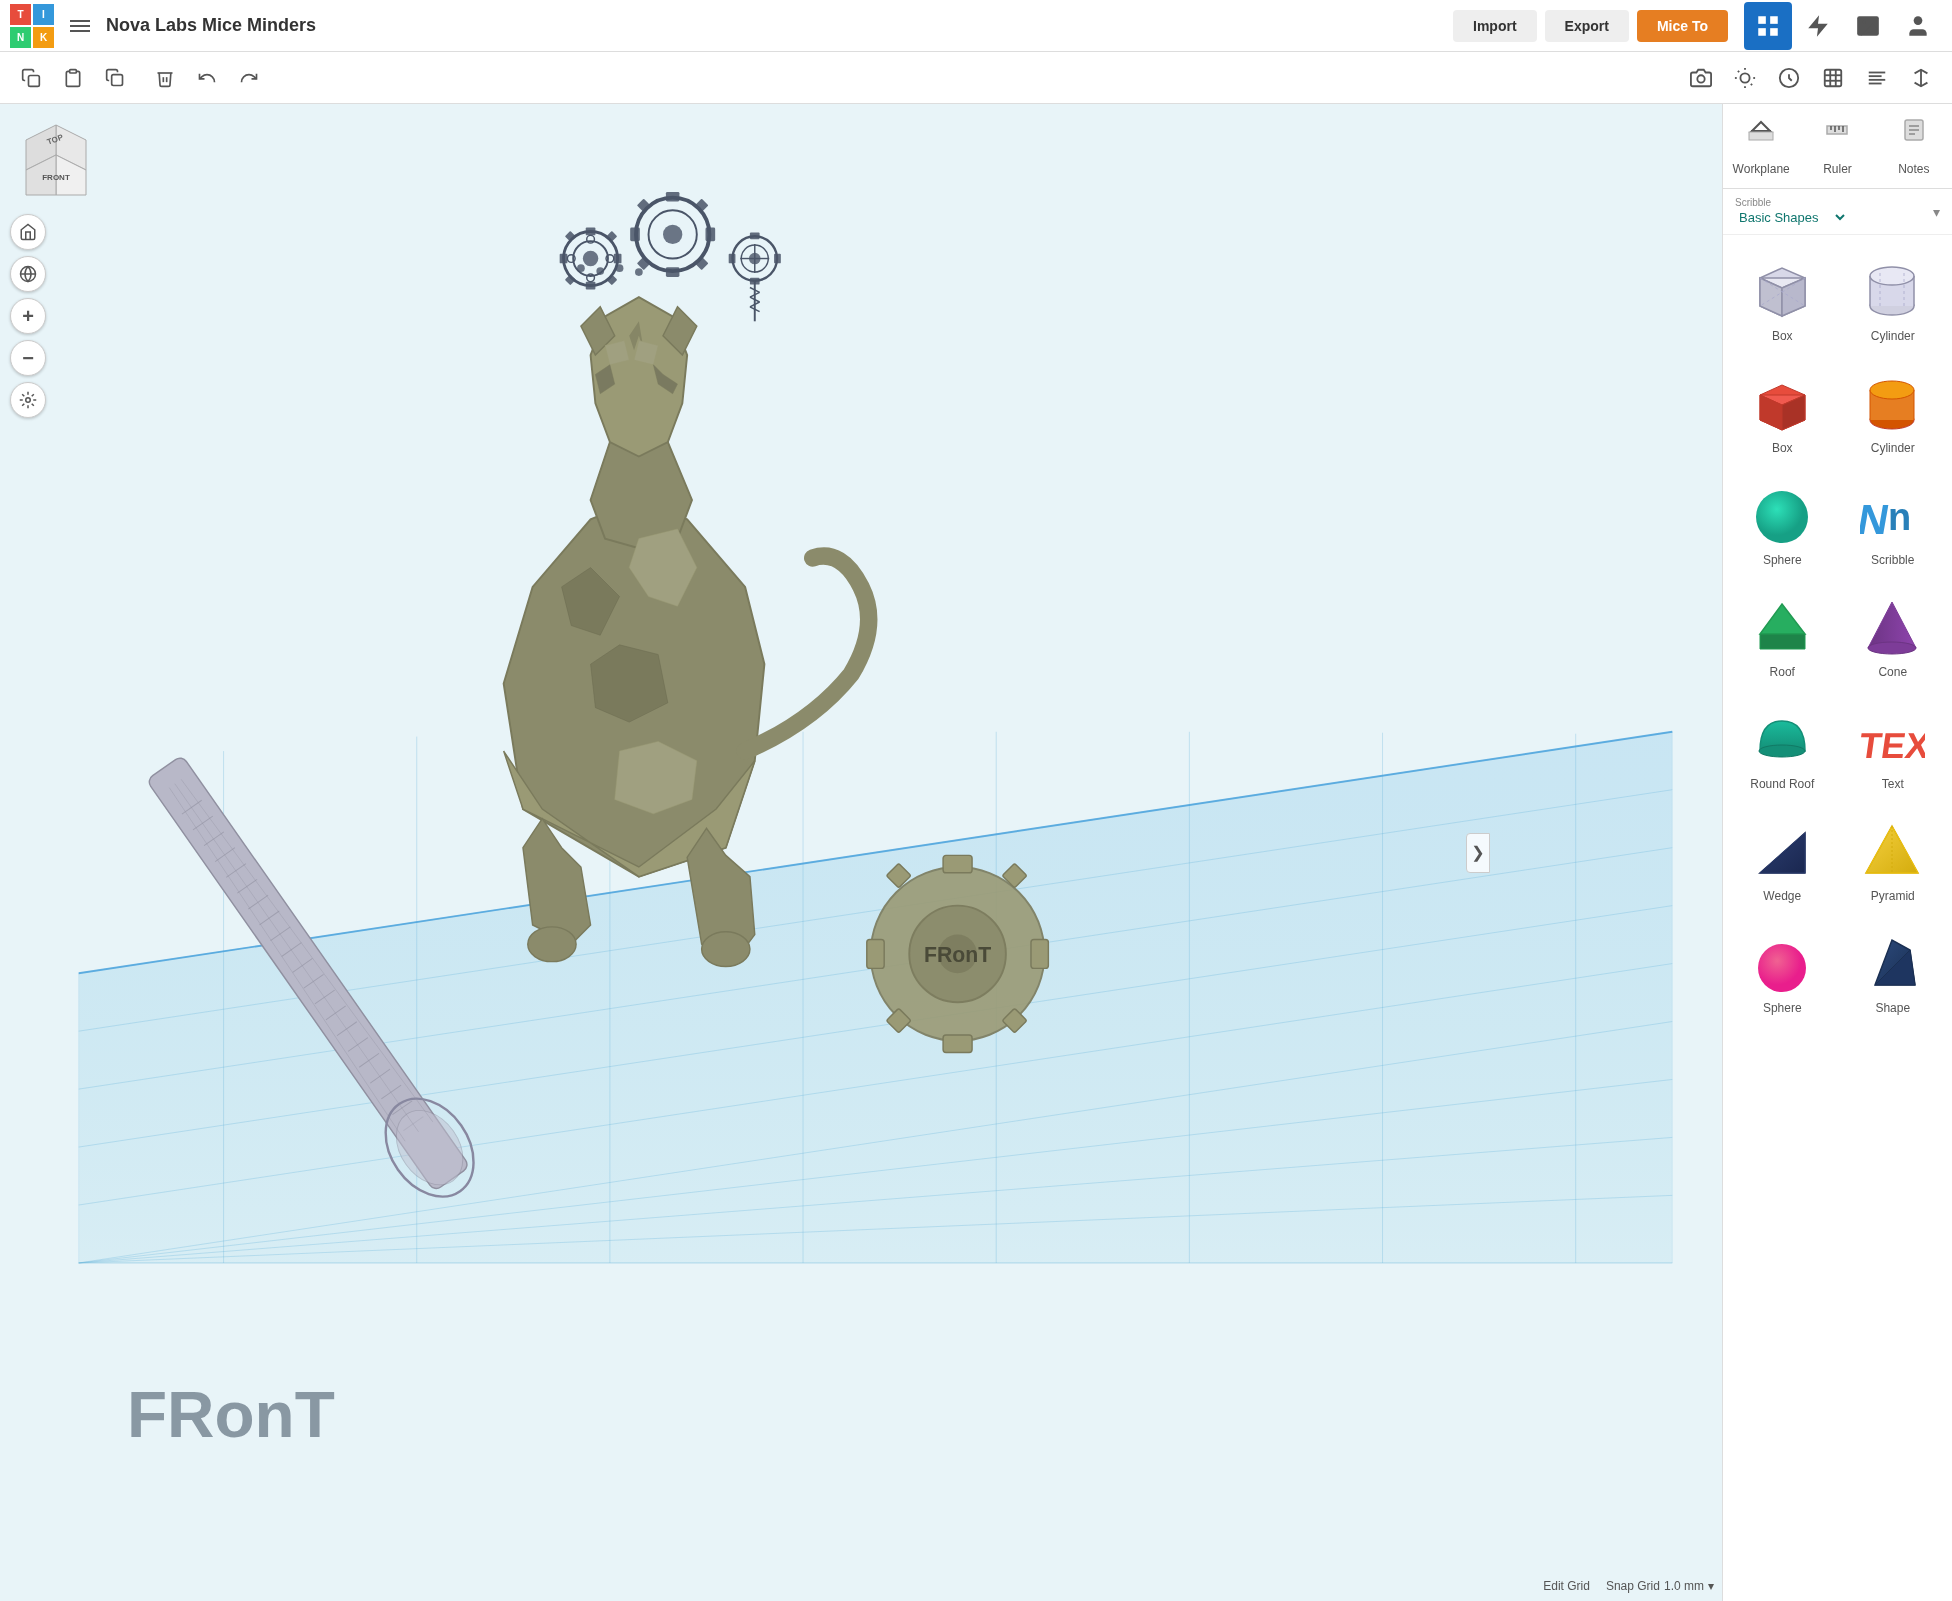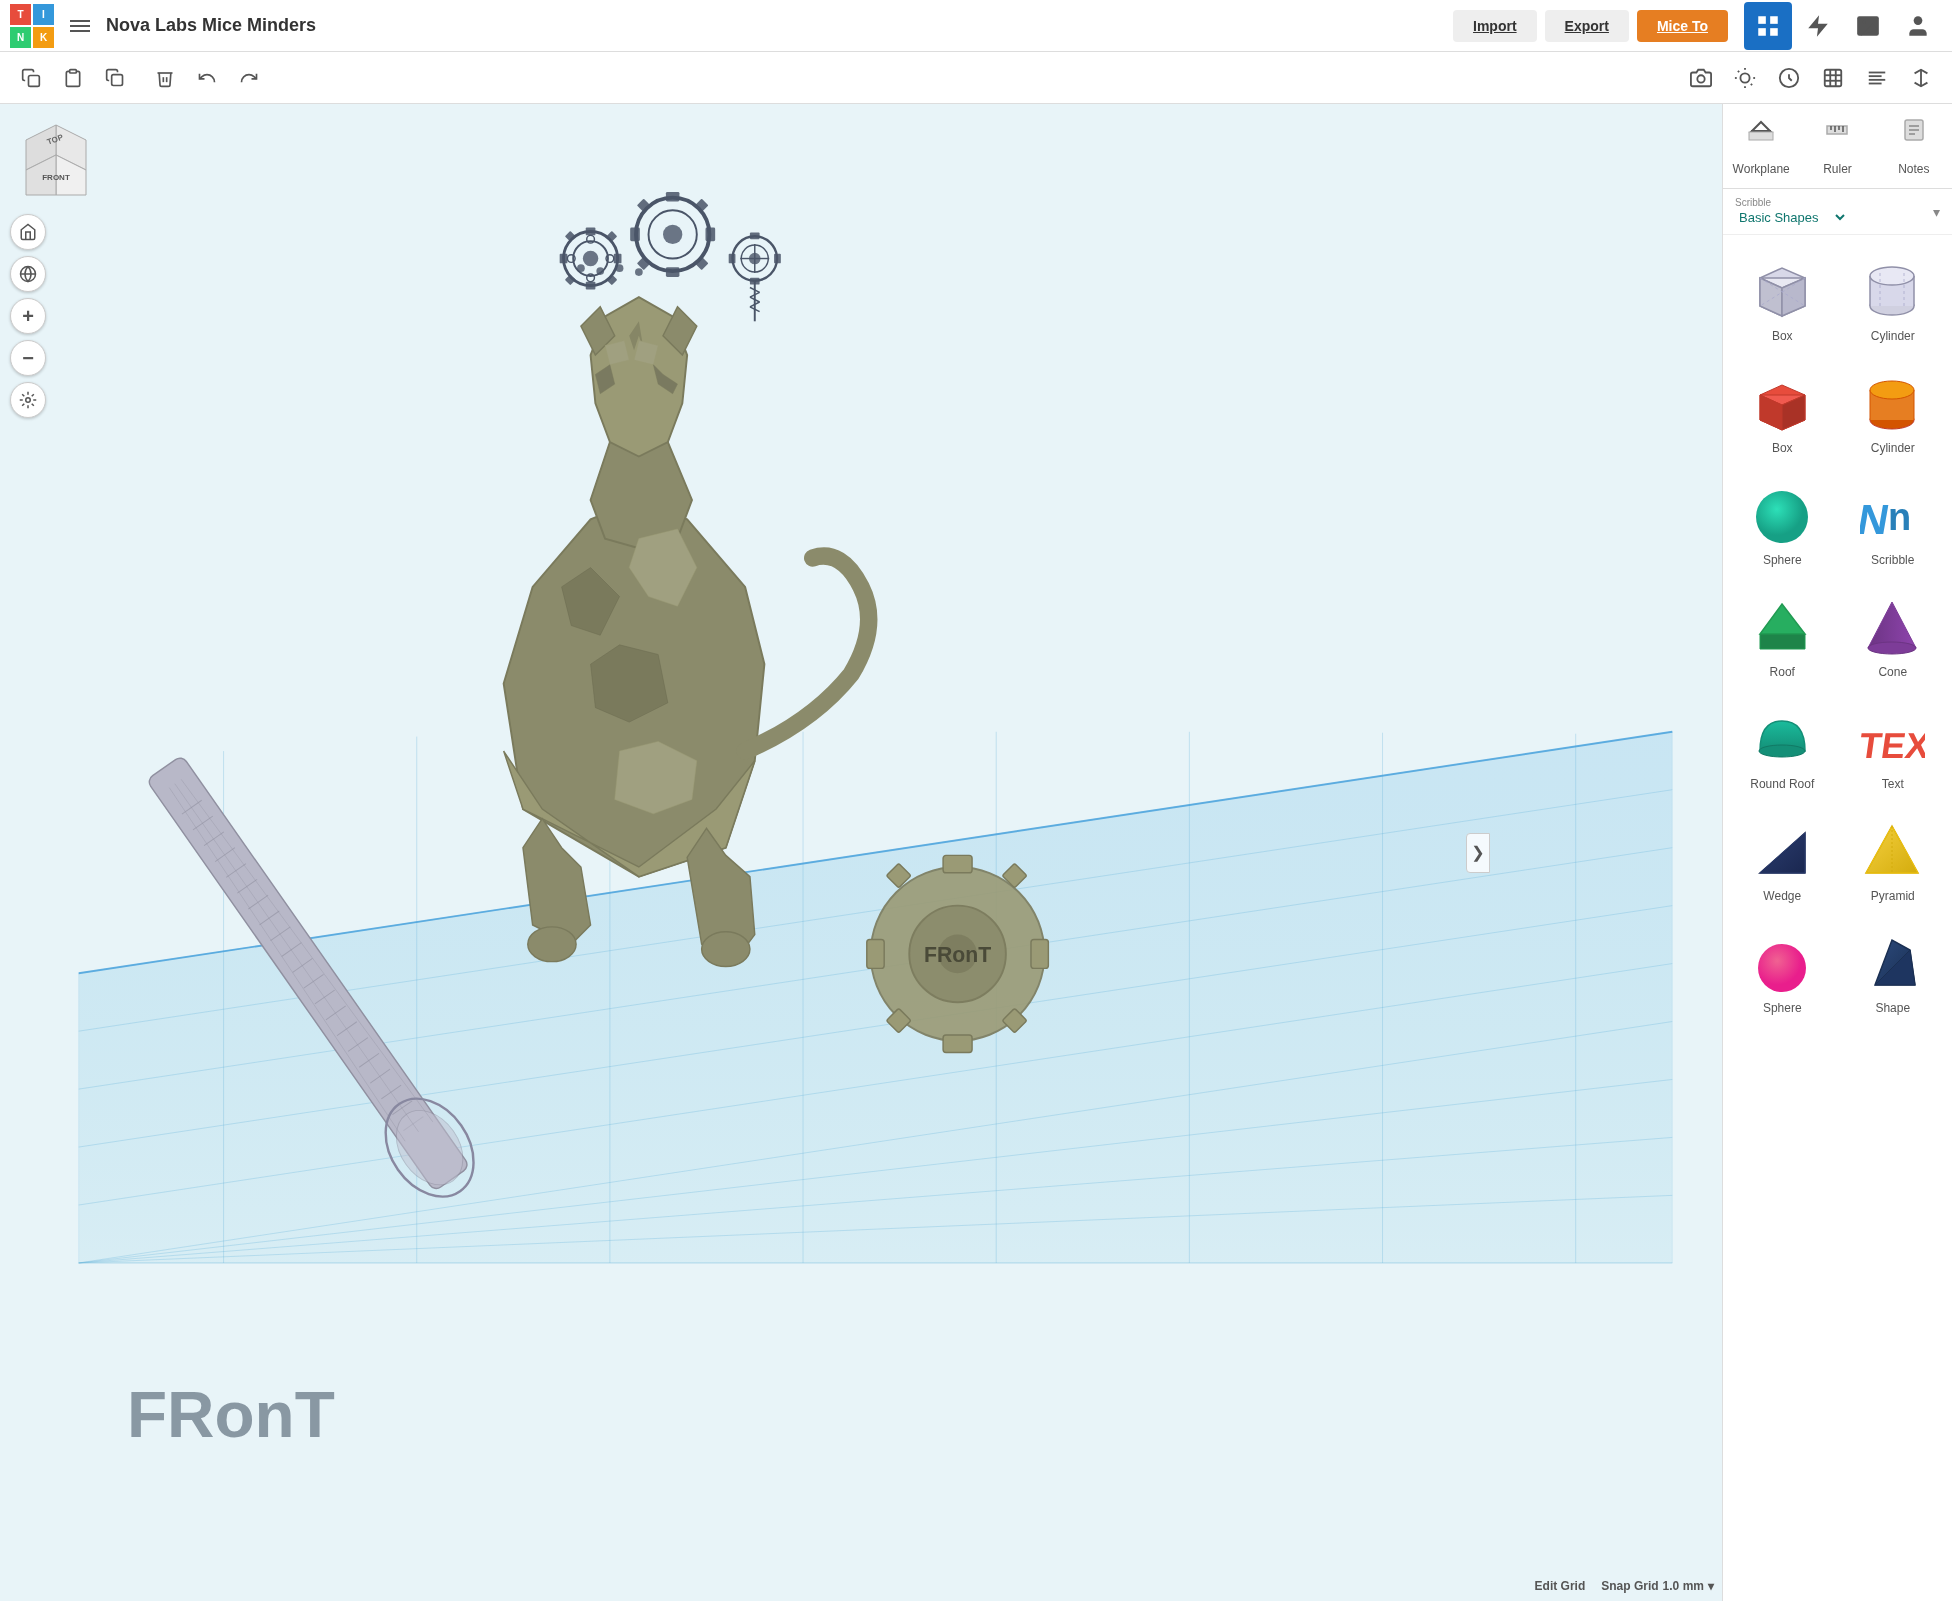--- a/index.html
+++ b/index.html
@@ -32,21 +32,21 @@
       cursor: pointer; border-radius: 4px;
     }
     .hamburger-icon span { display: block; width: 20px; height: 2px; background: #555; margin: 3px 0; }
 
     #app-title {
       font-size: 18px; font-weight: 700; color: #333; flex: 1;
     }
 
     .topbar-action-btn {
       padding: 8px 20px; border-radius: 4px; border: none; cursor: pointer;
-      font-size: 14px; font-weight: 600; background: #eee; color: #333; text-decoration: underline;
+      font-size: 14px; font-weight: 600; background: #eee; color: #333;
     }
     .topbar-action-btn.primary { background: #e67e22; color: #fff; }
 
     .topbar-right-icons {
       display: flex; align-items: center; gap: 2px; margin-left: 8px;
     }
     .topbar-right-icon-btn {
       width: 48px; height: 48px; display: flex; align-items: center; justify-content: center;
       cursor: pointer; border-radius: 4px; border: none; background: transparent;
     }
@@ -174,21 +174,21 @@
     .shape-icon { width: 70px; height: 70px; display: flex; align-items: center; justify-content: center; }
     .shape-label { font-size: 12px; color: #555; text-align: center; }
 
     
     #status-bar {
       position: absolute;
       bottom: 8px; right: 8px;
       display: flex; gap: 16px; align-items: center;
       font-size: 12px; color: #555;
     }
-    .status-item { display: flex; align-items: center; gap: 4px; font-weight: bold; }
+    .status-item { display: flex; align-items: center; gap: 4px; }
 
     
     #right-chevron {
       position: absolute;
       right: 232px; top: 50%;
       transform: translateY(-50%);
       width: 24px; height: 40px;
       background: rgba(255,255,255,0.8);
       border: 1px solid #ccc;
       border-radius: 4px 0 0 4px;

